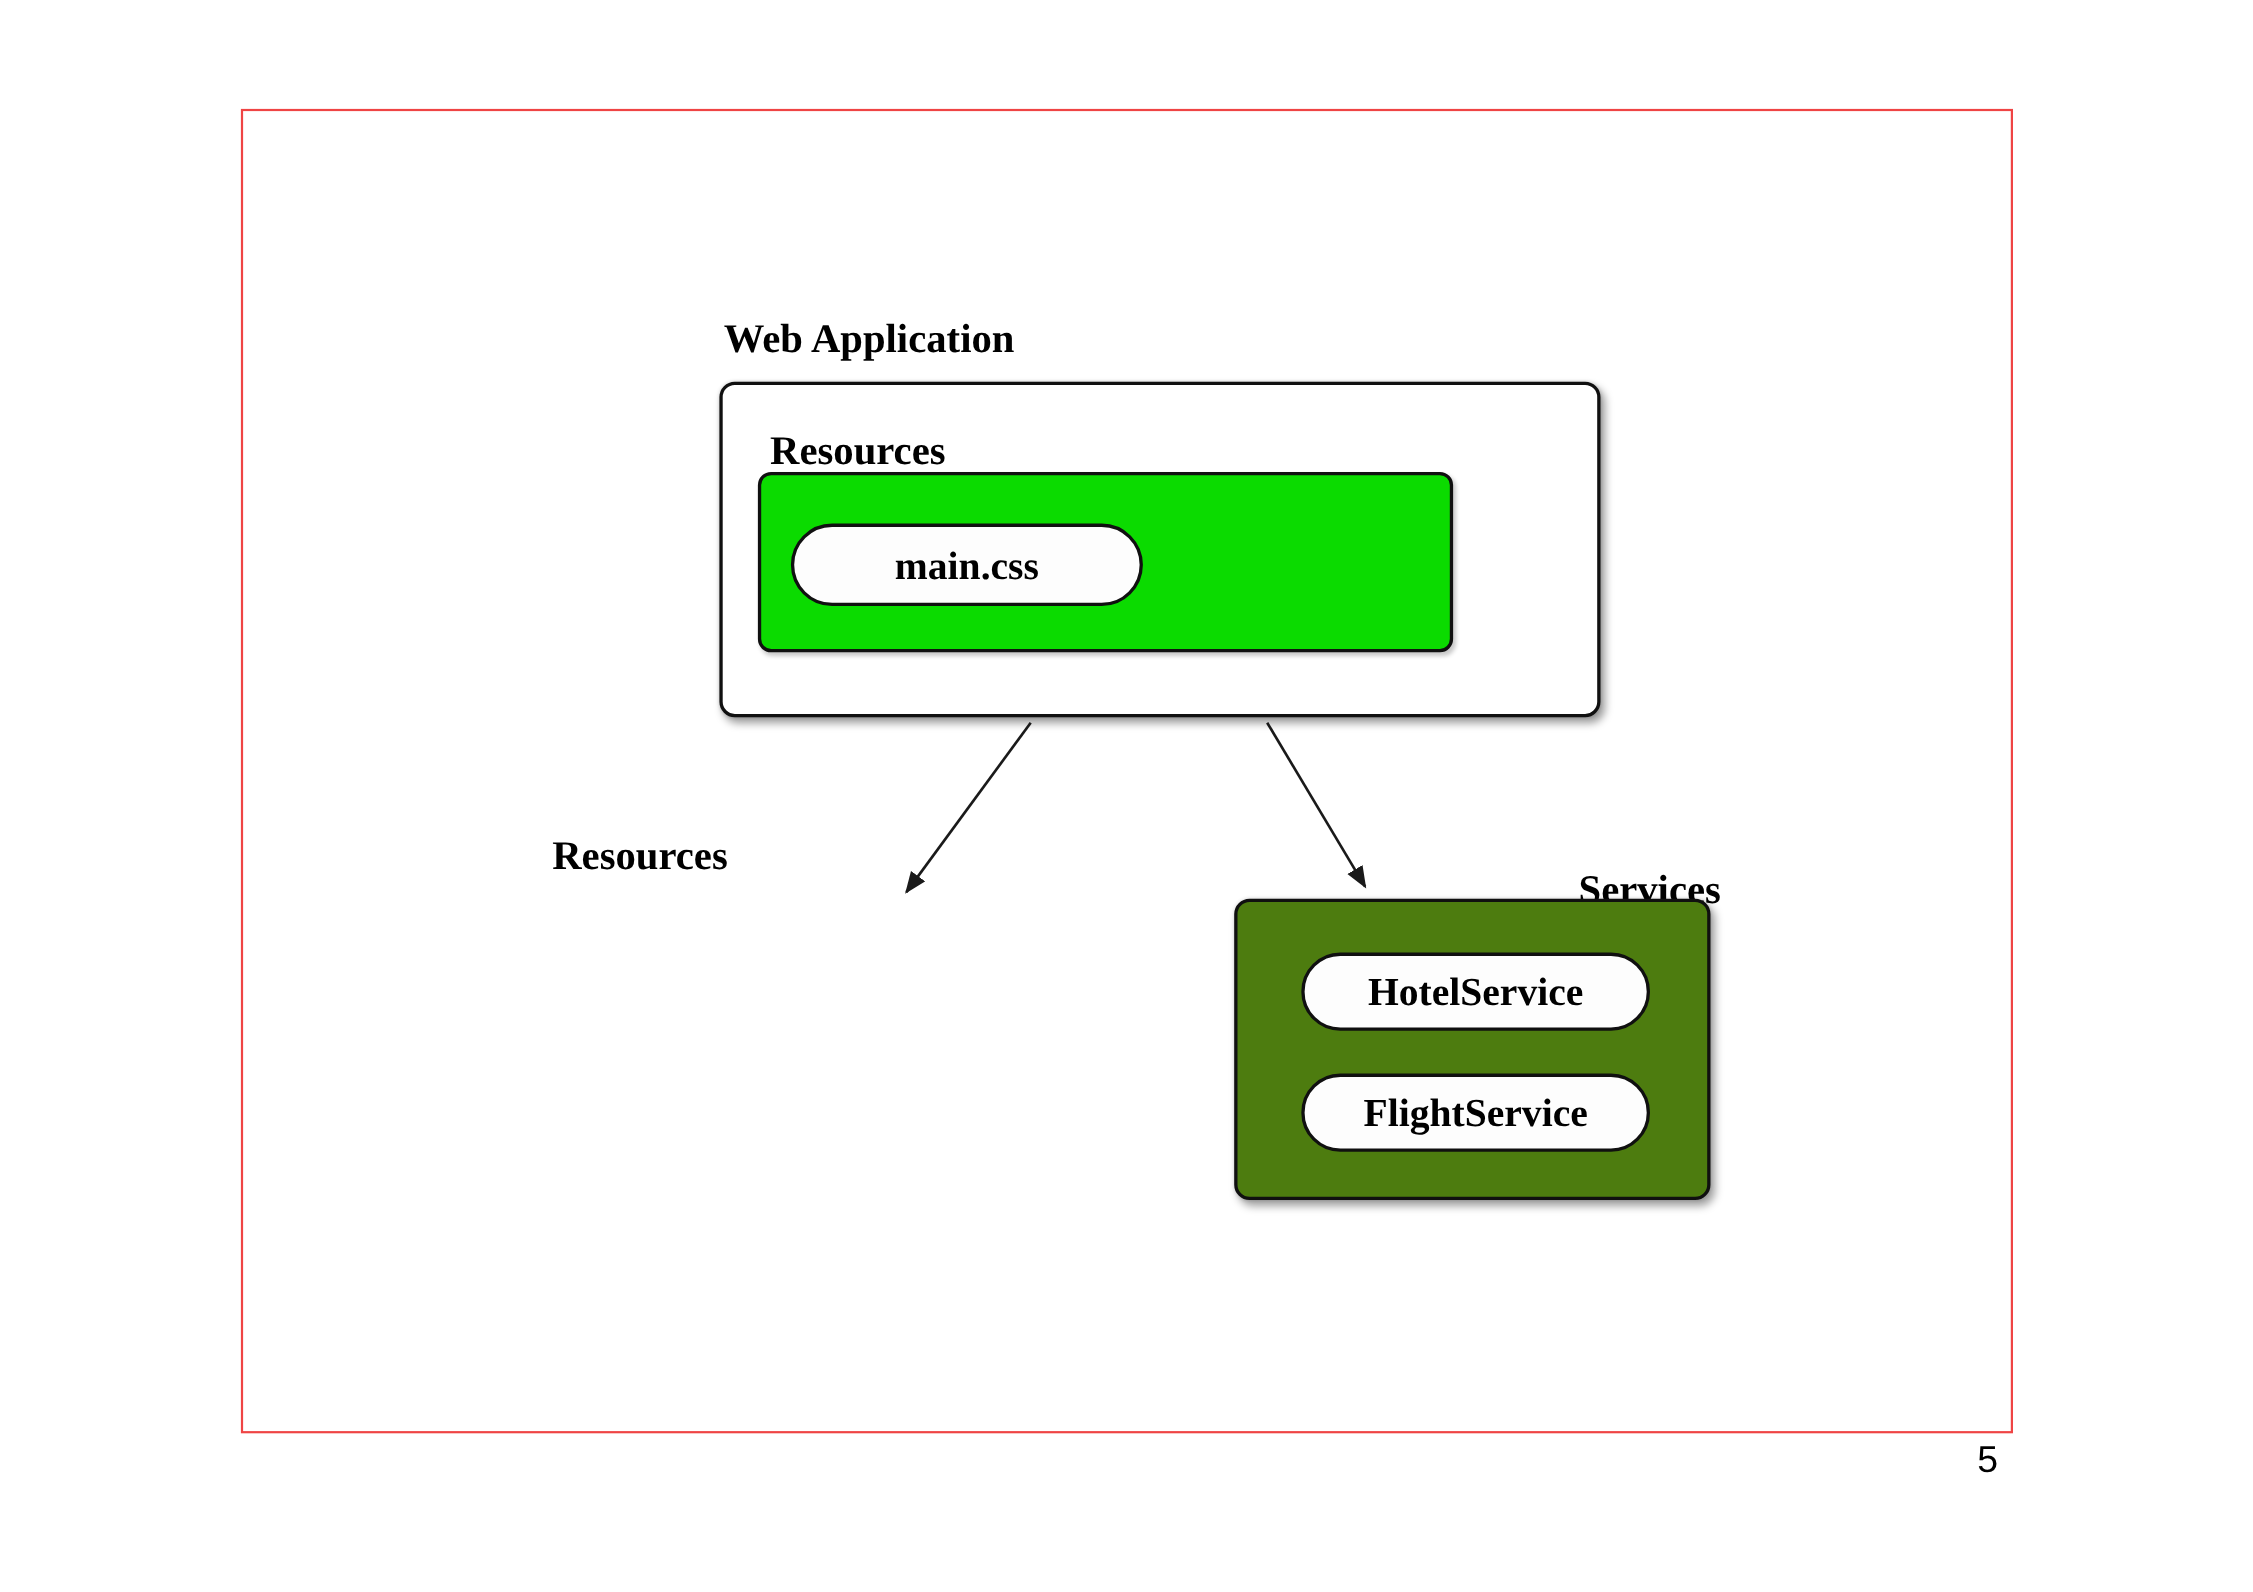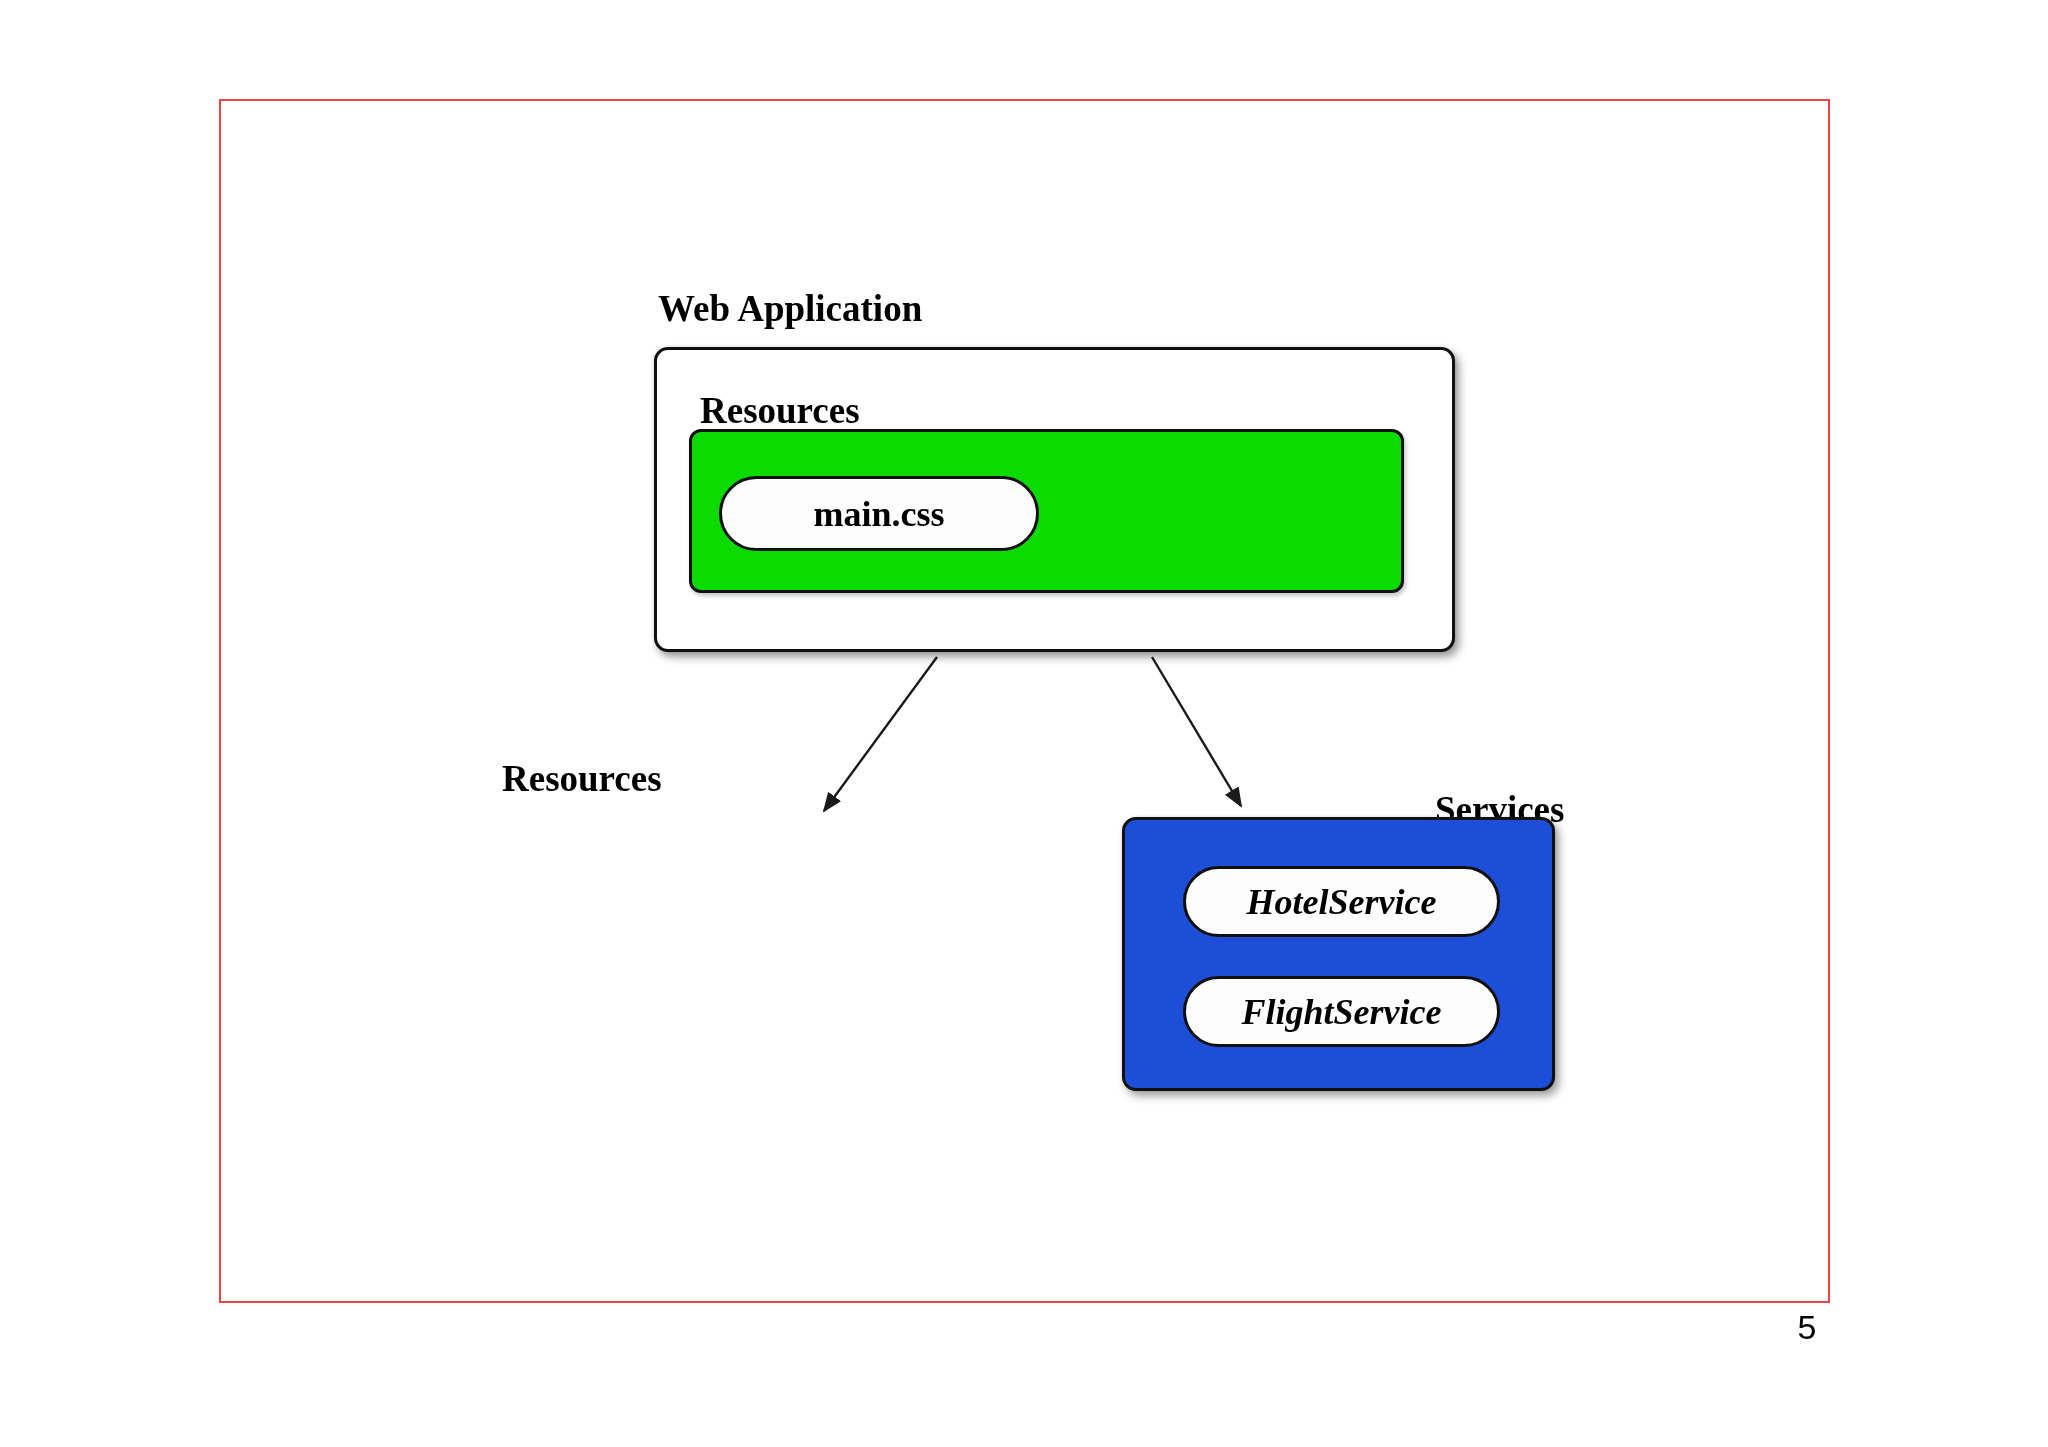--- a/index.html
+++ b/index.html
@@ -50,21 +50,21 @@
     background: #ffffff;
     border: 3px solid #101010;
     border-radius: 14px;
     box-sizing: border-box;
     box-shadow: 4px 5px 8px rgba(0,0,0,0.40), 0 0 3px rgba(0,0,0,0.12);
   }
   .resources-box {
     position: absolute;
     left: 32px;
     top: 79px;
-    width: 715px;
+    width: 632px;
     height: 164px;
     border: 3px solid #101010;
     border-radius: 12px;
     box-sizing: border-box;
     box-shadow: 2px 3px 4px rgba(0,0,0,0.22);
   }
   .group-box {
     position: absolute;
     width: 433px;
     height: 274px;
@@ -139,21 +139,21 @@
       </defs>
       <line x1="716" y1="556" x2="603" y2="710" stroke-width="2.4" marker-end="url(#arrowhead)" stroke="#1a1a1a"></line>
       <line x1="931" y1="556" x2="1020" y2="705" stroke-width="2.4" marker-end="url(#arrowhead)" stroke="#1a1a1a"></line>
     </svg>
 
     <div class="label libraries-label">Resources</div>
 
 
     <div class="label services-label">Services</div>
 
-    <div class="group-box services-box" style="background-color: #1d4ed8; font-style: italic;">
+    <div class="group-box services-box" style="background-color: #4d7c0f;">
       <div class="pill pill-srv-1">HotelService</div>
       <div class="pill pill-srv-2">FlightService</div>
     </div>
 
   </div>
 
   <div class="page-number">5</div>
 </div>
 
 </body></html>

